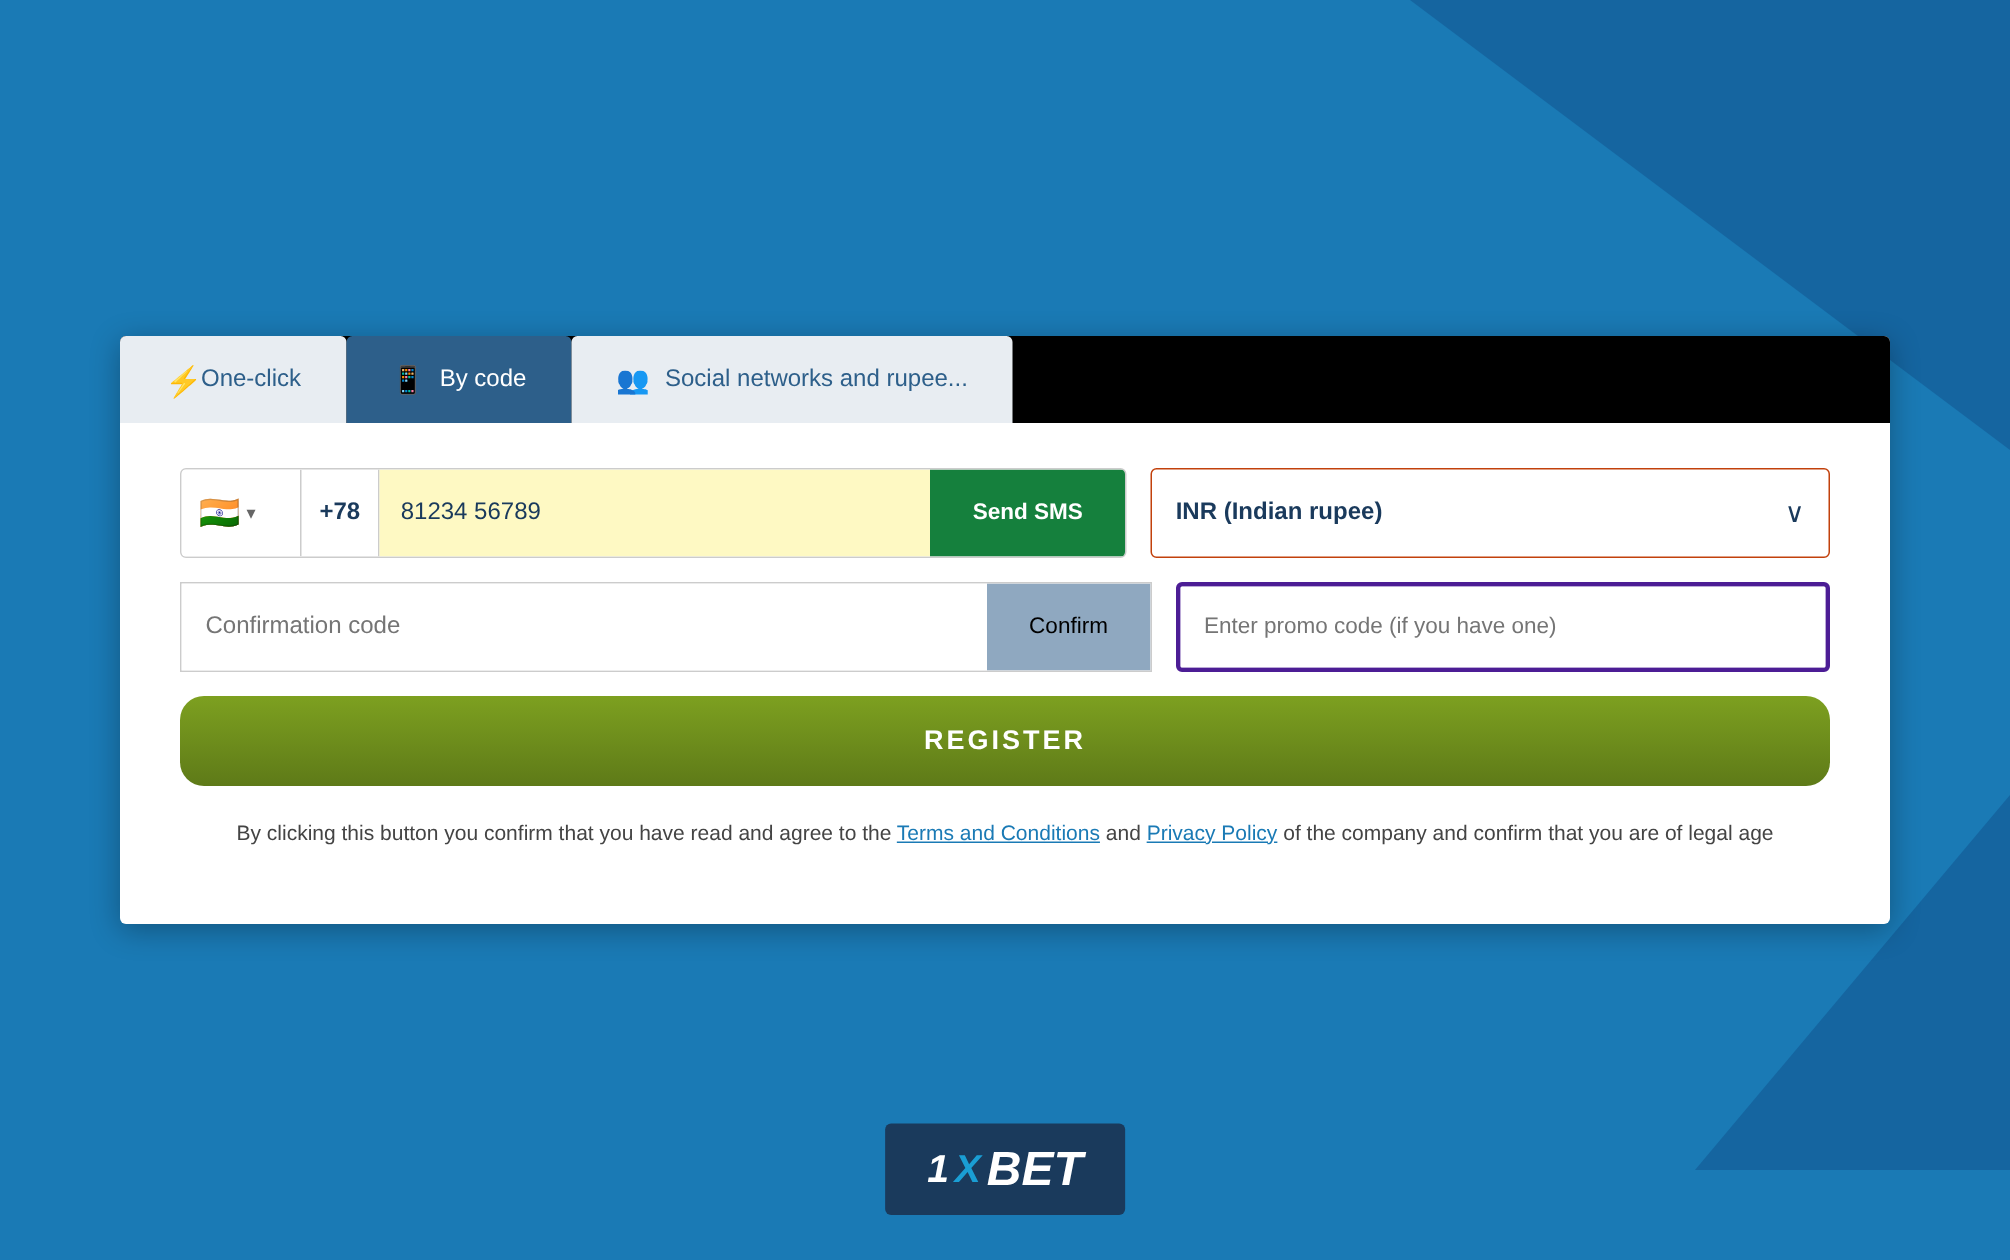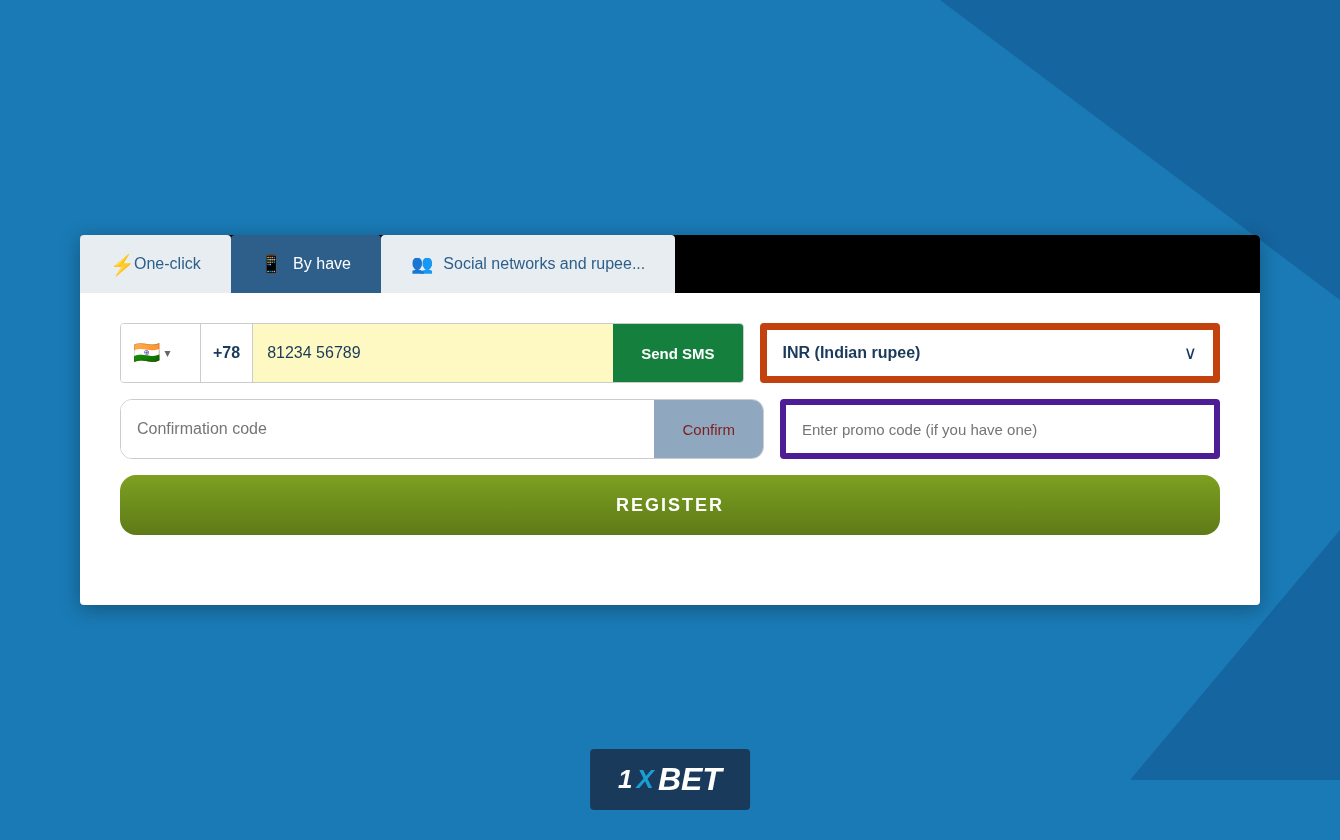--- a/index.html
+++ b/index.html
@@ -143,21 +143,21 @@
       font-size: 15px;
       font-weight: bold;
       cursor: pointer;
       white-space: nowrap;
     }
 
     .currency-group {
       flex: 1;
       display: flex;
       align-items: center;
-      border: 7px solid #c2410c;
+      border: 1px solid #c2410c;
       border-radius: 4px;
       padding: 0 16px;
       background: white;
       cursor: pointer;
     }
 
     .currency-label {
       flex: 1;
       font-size: 16px;
       font-weight: bold;
@@ -167,48 +167,48 @@
     .currency-chevron {
       font-size: 18px;
       color: #1a3a5c;
     }
 
     
     .confirmation-group {
       display: flex;
       flex: 1.5;
       border: 1px solid #ccc;
-      border-radius: 12px;
+      border-radius: 0;
       overflow: hidden;
     }
 
     .confirmation-input {
       flex: 1;
       border: none;
       outline: none;
       padding: 0 16px;
       font-size: 16px;
       color: #999;
       background: white;
     }
 
     .confirm-btn {
       background: #8fa8c0;
-      color: #7f1d1d;
+      color: #000000;
       border: none;
       padding: 0 28px;
       font-size: 15px;
       font-weight: 500;
       cursor: pointer;
       white-space: nowrap;
     }
 
     .promo-group {
       flex: 1;
-      border: 6px solid #4c1d95;
+      border: 3px solid #4c1d95;
       border-radius: 4px;
       overflow: hidden;
     }
 
     .promo-input {
       width: 100%;
       height: 100%;
       border: none;
       outline: none;
       padding: 0 16px;
@@ -323,21 +323,21 @@
 
 <div class="modal">
 
   <div class="tabs">
     <div class="tab">
       <span class="lightning-icon"></span>
       <span>One-click</span>
     </div>
     <div class="tab active">
       <span class="phone-icon"></span>
-      <span>By have</span>
+      <span>By code</span>
     </div>
     <div class="tab">
       <span class="social-icon"></span>
       <span>Social networks and rupee...</span>
     </div>
   </div>
 
   <div class="form-area">
 
     
@@ -365,20 +365,23 @@
       </div>
       <div class="promo-group">
         <input class="promo-input" type="text" placeholder="Enter promo code (if you have one)" style="">
       </div>
     </div>
 
     
     <button class="register-btn">REGISTER</button>
 
     
+    <div class="disclaimer">
+      <span>By clicking this button you confirm that you have read and agree to the </span><a href="#">Terms and Conditions</a><span> and </span><a href="#">Privacy Policy</a><span> of the company and confirm that you are of legal age</span>
+    </div>
 
   </div>
 </div>
 
 <div class="logo-container">
   <div class="logo-box">
     <span class="logo-text-1">1</span>
     <span class="logo-text-x">X</span>
     <span class="logo-text-bet">BET</span>
   </div>

